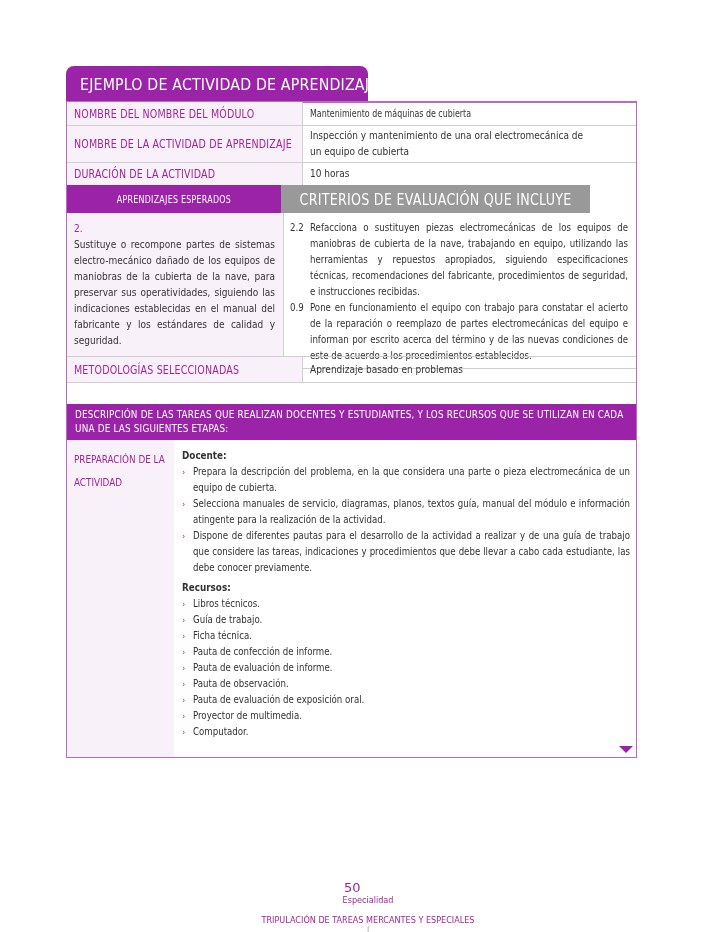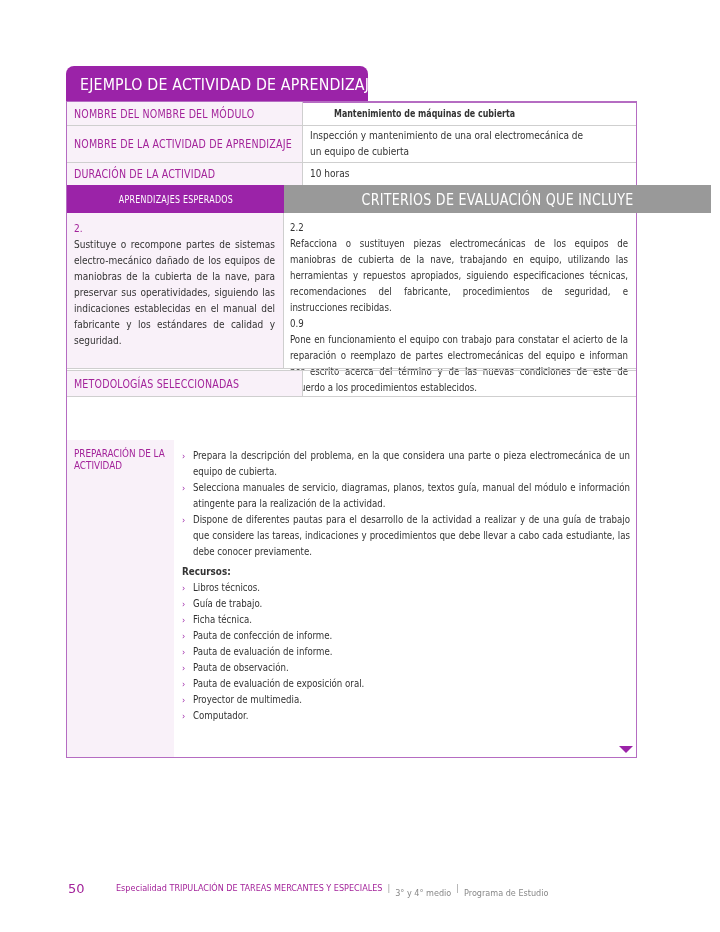--- a/index.html
+++ b/index.html
@@ -22,57 +22,57 @@
     }
     .top-line { position: absolute; left: 66px; top: 101px; width: 571px; height: 1.5px; background: #b56cc2; }
 
     .row { position: absolute; left: 67px; width: 569px; display: flex; border-bottom: 1px solid #cfcfcf; }
     .row .lbl {
       width: 236px; background: #f9f1f9; color: #a3239a; font-size: 12px; letter-spacing: 0.2px;
       padding: 0 7px; display: flex; align-items: center; border-right: 1px solid #cfcfcf;
       white-space: nowrap;
     }
     .row .val { flex: 1; padding: 0 7px; font-size: 10px; display: flex; align-items: center; color: #333; line-height: 16px; }
-    .row .val.bold { font-weight: bold; margin-left: 24px; }
+    .row .val.bold { font-weight: normal; }
 
     .cond { display: inline-block; transform: scaleX(0.88); transform-origin: left center; white-space: nowrap; }
 
-    .hdr-row { position: absolute; left: 67px; top: 185px; width: 644px; height: 28px; display: flex; }
+    .hdr-row { position: absolute; left: 67px; top: 185px; width: 523px; height: 28px; display: flex; }
     .hdr-left { width: 217px; background: #9b23a8; color: #fff; font-size: 10px; display: flex; align-items: center; justify-content: center; letter-spacing: 0.3px; }
     .hdr-right { flex: 1; background: #999999; color: #fff; font-size: 16px; display: flex; align-items: center; justify-content: center; letter-spacing: 0.3px; }
 
     .learn-row { position: absolute; left: 67px; top: 213px; width: 569px; height: 156px; display: flex; border-bottom: 1px solid #cfcfcf; }
     .learn-left { width: 217px; background: #f9f1f9; padding: 8px 8px 0 7px; border-right: 1px solid #cfcfcf; }
     .learn-num { color: #a3239a; font-size: 10px; line-height: 16px; }
     .learn-text { font-size: 10px; line-height: 16px; text-align: justify; color: #333; }
     .learn-right { flex: 1; padding: 7px 8px 0 6px; }
-    .crit { display: flex; font-size: 9.6px; line-height: 16px; color: #333; flex-direction: column; }
+    .crit { display: flex; font-size: 9.6px; line-height: 16px; color: #333; }
     .crit .num { width: 20px; flex: none; }
     .crit .txt { flex: 1; text-align: justify; }
 
     .desc-hdr {
       position: absolute; left: 67px; top: 404px; width: 569px; height: 36px;
       background: #9b23a8; color: #fff; font-size: 9.8px; line-height: 14px; padding: 4px 8px; letter-spacing: 0.2px;
     }
 
     .prep-row { position: absolute; left: 67px; top: 440px; width: 569px; height: 317px; display: flex; }
-    .prep-left { width: 107px; background: #f9f1f9; color: #a3239a; font-size: 9.8px; line-height: 12px; padding: 8px 7px; }
+    .prep-left { width: 107px; background: #f9f1f9; color: #a3239a; font-size: 9.8px; line-height: 23px; padding: 8px 7px; }
     .prep-right { flex: 1; padding: 8px 6px 0 8px; font-size: 9.6px; color: #333; }
     .section-title { font-weight: bold; line-height: 16px; font-size: 9.8px; }
     .bullet { display: flex; line-height: 16px; }
     .bullet .chev { color: #9b23a8; width: 11px; flex: none; font-size: 9px; }
     .bullet .btxt { flex: 1; text-align: justify; }
     .res-title { margin-top: 4px; }
 
     .arrow-down {
       position: absolute; left: 619px; top: 746px; width: 0; height: 0;
       border-left: 7px solid transparent; border-right: 7px solid transparent; border-top: 7px solid #9b23a8;
     }
 
-    .footer { position: absolute; left: 68px; top: 880px; width: 600px; height: 16px; display: flex; align-items: center; font-size: 9px; color: #a3239a; }
+    .footer { position: absolute; left: 68px; top: 880px; width: 600px; height: 16px; display: flex; align-items: center; font-size: 9px; color: #a3239a; flex-direction: column; }
     .footer .pnum { font-size: 13px; color: #a3239a; width: 48px; font-family: "DejaVu Sans", sans-serif; }
     .footer .sep { color: #999; margin: 0 5px; }
     .footer .grey { color: #888; margin-top: 9px; }
   </style>
 </head>
 <body>
 
 <div class="page">
 
   <div class="title-tab">
@@ -121,30 +121,33 @@
         <span class="num">2.2</span>
         <span class="txt">Refacciona o sustituyen piezas electromecánicas de los equipos de maniobras de cubierta de la nave, trabajando en equipo, utilizando las herramientas y repuestos apropiados, siguiendo especificaciones técnicas, recomendaciones del fabricante, procedimientos de seguridad, e instrucciones recibidas.</span>
       </div>
       <div class="crit">
         <span class="num">0.9</span>
         <span class="txt">Pone en funcionamiento el equipo con trabajo para constatar el acierto de la reparación o reemplazo de partes electromecánicas del equipo e informan por escrito acerca del término y de las nuevas condiciones de este de acuerdo a los procedimientos establecidos.</span>
       </div>
     </div>
   </div>
 
-  <div class="row" style="top:370px;height:27px;border-top:1px solid #cfcfcf;">
+  <div class="row" style="top:356px;height:27px;border-top:1px solid #cfcfcf;">
     <div class="lbl">
         <span class="cond">METODOLOGÍAS SELECCIONADAS</span>
       </div>
-  </div>
-
+    <div class="val">Aprendizaje basado en problemas</div>
+  </div>
+
+  <div class="desc-hdr">DESCRIPCIÓN DE LAS TAREAS QUE REALIZAN DOCENTES Y ESTUDIANTES, Y LOS RECURSOS QUE SE UTILIZAN EN CADA UNA DE LAS SIGUIENTES ETAPAS:</div>
 
   <div class="prep-row">
     <div class="prep-left">PREPARACIÓN DE LA ACTIVIDAD</div>
     <div class="prep-right">
+      <div class="section-title">Docente:</div>
       <div class="bullet">
           <span class="chev">›</span>
           <span class="btxt">Prepara la descripción del problema, en la que considera una parte o pieza electromecánica de un equipo de cubierta.</span>
         </div>
       <div class="bullet">
           <span class="chev">›</span>
           <span class="btxt">Selecciona manuales de servicio, diagramas, planos, textos guía, manual del módulo e información atingente para la realización de la actividad.</span>
         </div>
       <div class="bullet">
           <span class="chev">›</span>

